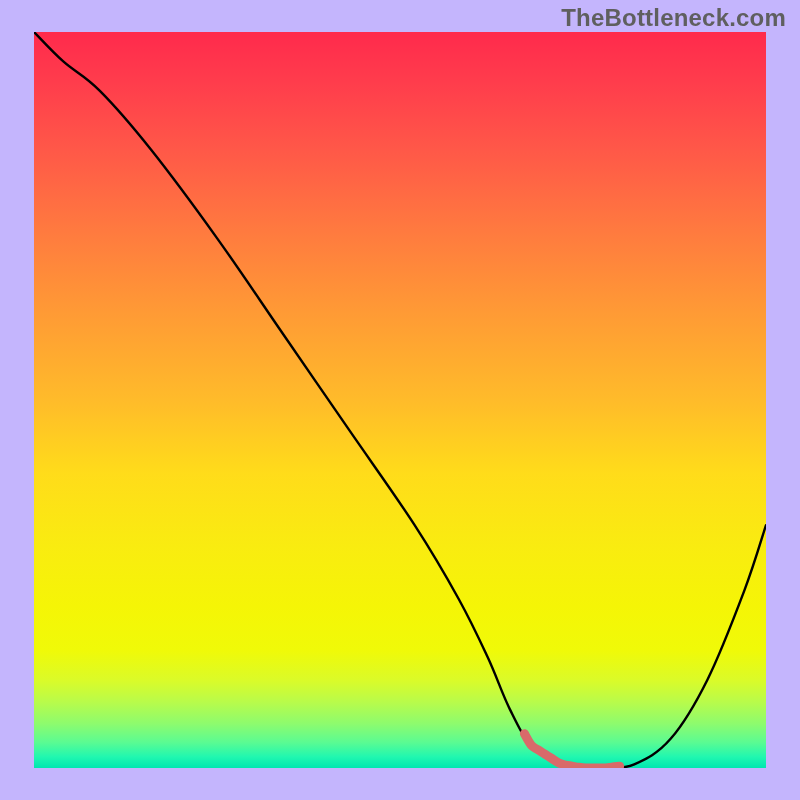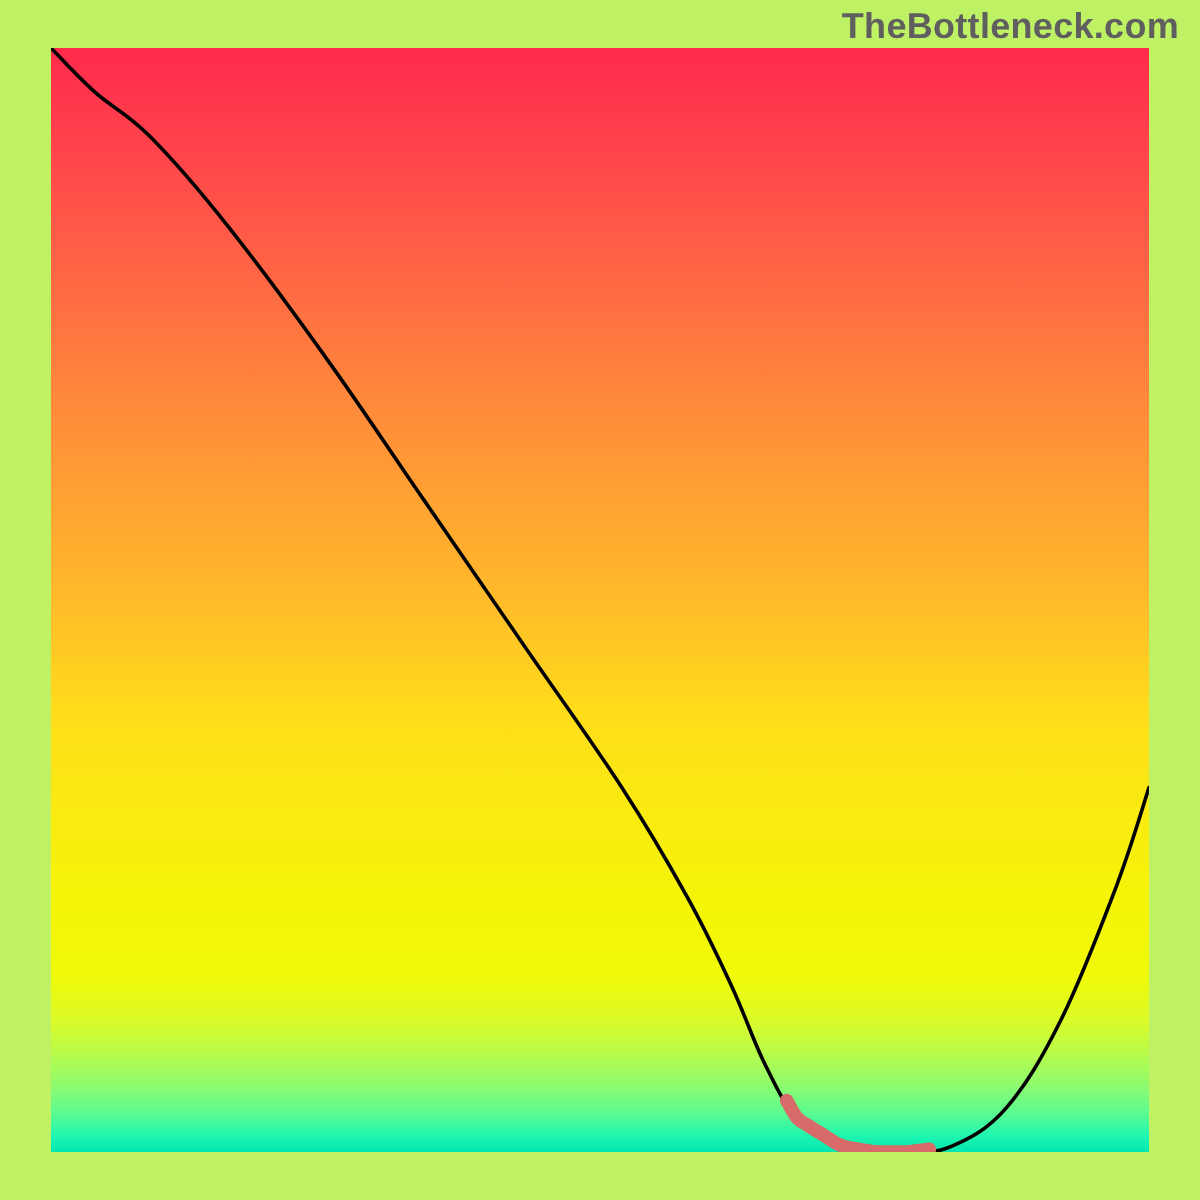--- a/index.html
+++ b/index.html
@@ -8,21 +8,21 @@
     width: 800px;
     height: 800px;
     background: #000;
     overflow: hidden;
     font-family: Arial, Helvetica, sans-serif;
   }
   .frame {
     position: relative;
     width: 800px;
     height: 800px;
-    background: #bef264;
+    background: #c4b5fd;
   }
   .watermark {
     position: absolute;
     top: 4px;
     right: 14px;
     color: #5f5f5f;
     font-size: 24px;
     font-weight: 600;
     letter-spacing: 0.2px;
     z-index: 5;

